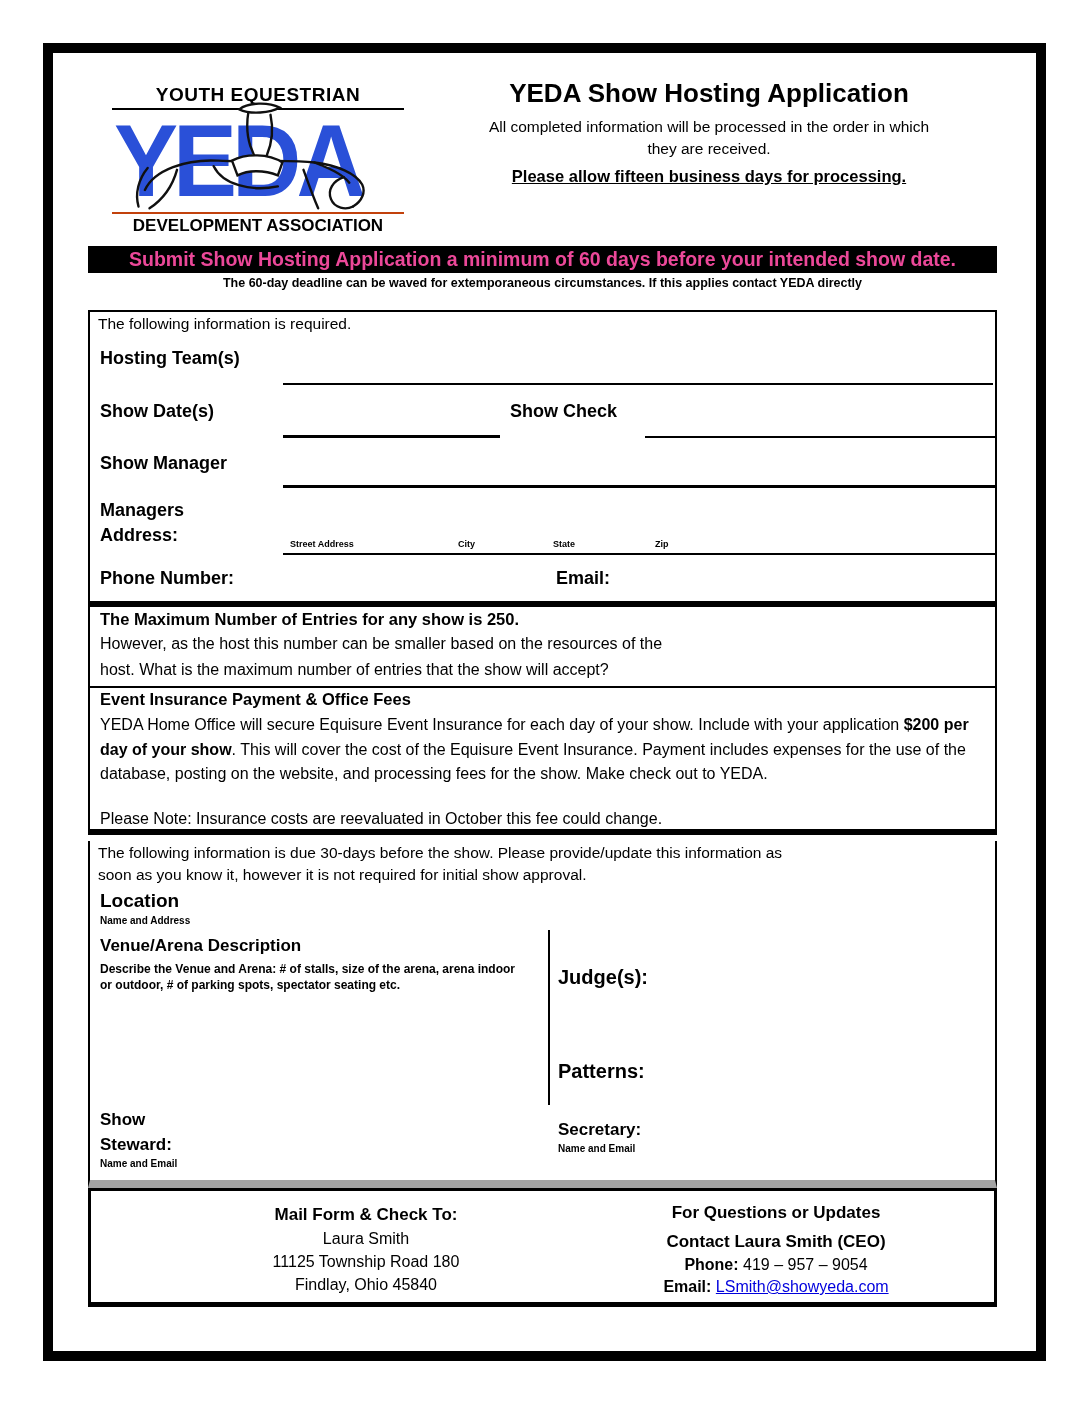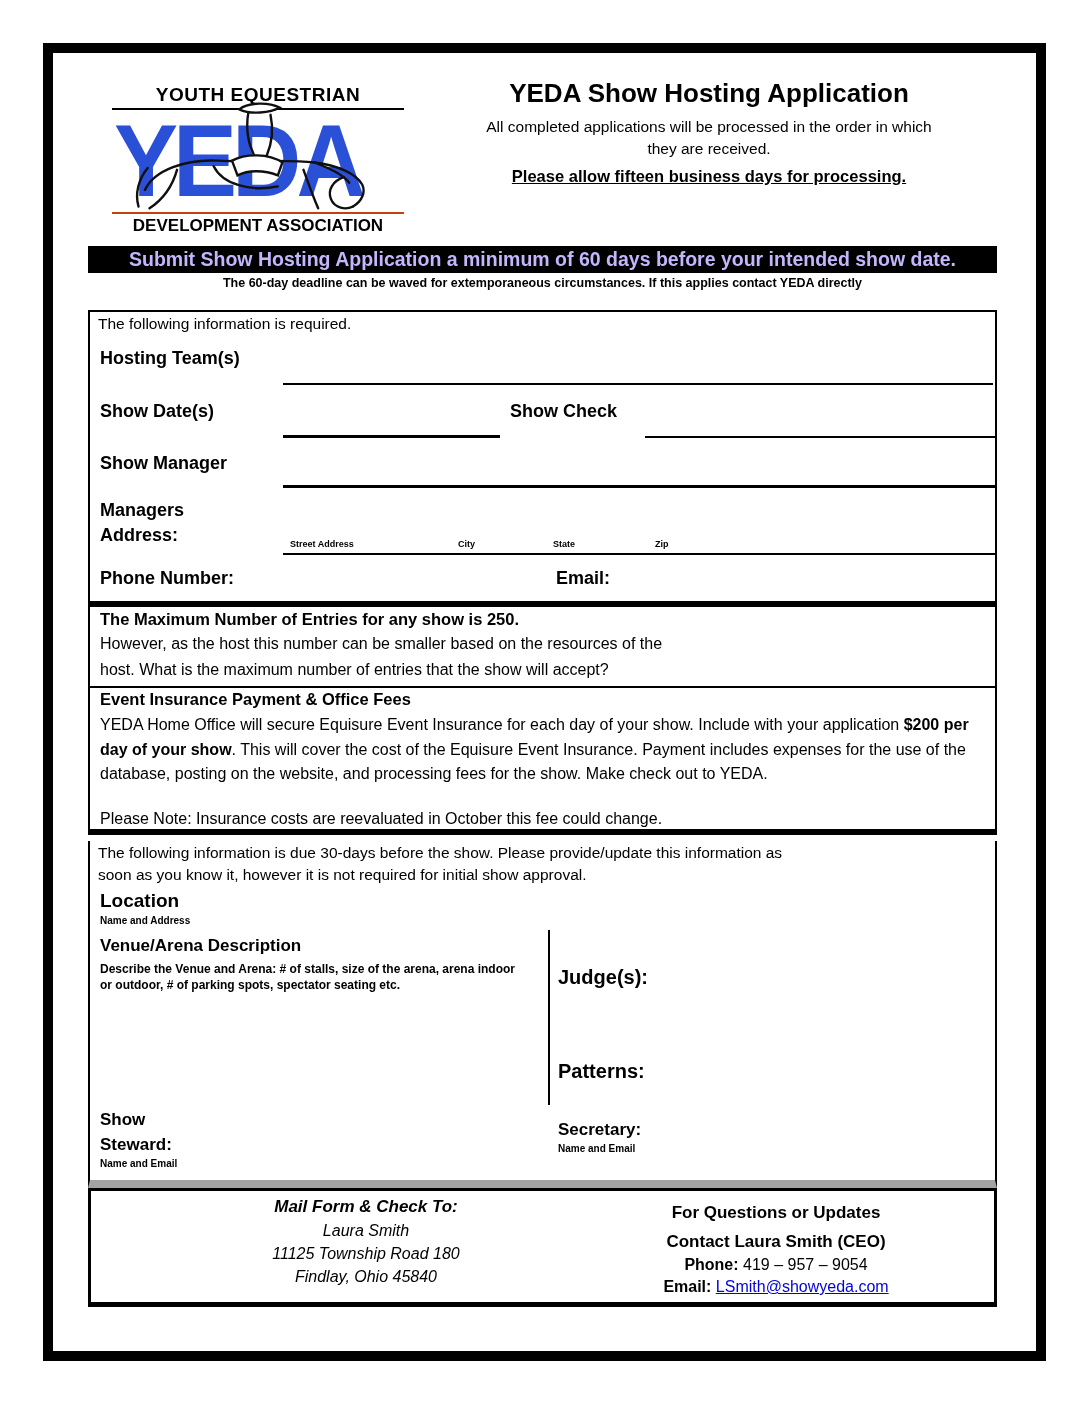--- a/index.html
+++ b/index.html
@@ -9,21 +9,21 @@
   .b{font-weight:bold;}
   .center{text-align:center;}
   .outer-border{border:10px solid #000;}
   .box{border:2px solid #000;box-sizing:border-box;}
   .hline{border-bottom:2px solid #000;height:0;}
   .hline-thick{border-bottom:3px solid #000;height:0;}
   .tiny{font-size:9px;font-weight:bold;}
   .small10{font-size:10px;font-weight:bold;}
   .lbl{font-size:18px;font-weight:bold;}
   .body-txt{font-size:16px;}
-  .banner-bar{background:#000;color:#c4b5fd;font-weight:bold;font-size:19.5px;text-align:center;line-height:27px;}
+  .banner-bar{background:#000;color:#ec4899;font-weight:bold;font-size:19.5px;text-align:center;line-height:27px;}
   .logo-acronym{font-weight:900;letter-spacing:-5px;line-height:1;transform:scaleY(1.06);transform-origin:top left;}
   a.link{text-decoration:underline;}
 </style>
 </head>
 <body>
 
 <div class="page">
 
   <div class="abs outer-border" style="left:43px;top:43px;width:983px;height:1298px;"></div>
 
@@ -44,21 +44,21 @@
         <path d="M138 14 C 136 26, 136 40, 140 52 C 144 62, 148 70, 146 76"></path>
         <path d="M162 18 C 165 32, 164 48, 158 62"></path>
         <path d="M128 12 C 138 4, 160 4, 172 10 C 162 16, 140 18, 128 12 Z" fill="#ffffff"></path>
         <path d="M120 68 C 135 60, 160 60, 175 70 L 170 84 C 155 78, 138 78, 126 84 Z" fill="#ffffff"></path>
       </g>
     </svg>
   </div>
 
   <div class="abs center" style="left:418px;top:78px;width:582px;">
     <div class="b" style="font-size:26px;">YEDA Show Hosting Application</div>
-    <div style="font-size:15.5px;margin-top:9px;">All completed applications will be processed in the order in which</div>
+    <div style="font-size:15.5px;margin-top:9px;">All completed information will be processed in the order in which</div>
     <div style="font-size:15.5px;margin-top:4px;">they are received.</div>
     <div class="b" style="font-size:16.5px;margin-top:9px;text-decoration:underline;">Please allow fifteen business days for processing.</div>
   </div>
 
   <div class="abs banner-bar" style="left:88px;top:246px;width:909px;height:27px;">Submit Show Hosting Application a minimum of 60 days before your intended show date.</div>
   <div class="abs b center" style="left:88px;top:276px;width:909px;font-size:12.5px;">The 60-day deadline can be waved for extemporaneous circumstances. If this applies contact YEDA directly</div>
 
   <div class="abs box" style="left:88px;top:310px;width:909px;height:297px;border-bottom:6px solid #000;">
     <div class="abs" style="left:8px;top:3px;font-size:15.5px;">The following information is required.</div>
 
@@ -122,21 +122,21 @@
       <div>Show</div>
       <div>Steward:</div>
     </div>
     <div class="abs small10" style="left:10px;top:317px;">Name and Email</div>
 
     <div class="abs b" style="left:468px;top:279px;font-size:17px;">Secretary:</div>
     <div class="abs small10" style="left:468px;top:302px;">Name and Email</div>
   </div>
 
   <div class="abs box" style="left:88px;top:1188px;width:909px;height:119px;border-width:3px;border-bottom-width:5px;">
-    <div class="abs center" style="left:100px;top:6px;width:350px;font-style:italic;">
+    <div class="abs center" style="left:100px;top:14px;width:350px;">
       <div class="b" style="font-size:17px;">Mail Form &amp; Check To:</div>
       <div style="font-size:16px;margin-top:5px;">Laura Smith</div>
       <div style="font-size:16px;margin-top:5px;">11125 Township Road 180</div>
       <div style="font-size:16px;margin-top:5px;">Findlay, Ohio 45840</div>
     </div>
     <div class="abs center" style="left:480px;top:12px;width:410px;">
       <div class="b" style="font-size:17px;">For Questions or Updates</div>
       <div class="b" style="font-size:17px;margin-top:9px;">Contact Laura Smith (CEO)</div>
       <div style="font-size:16px;margin-top:4px;">
         <span class="b">Phone:</span>

